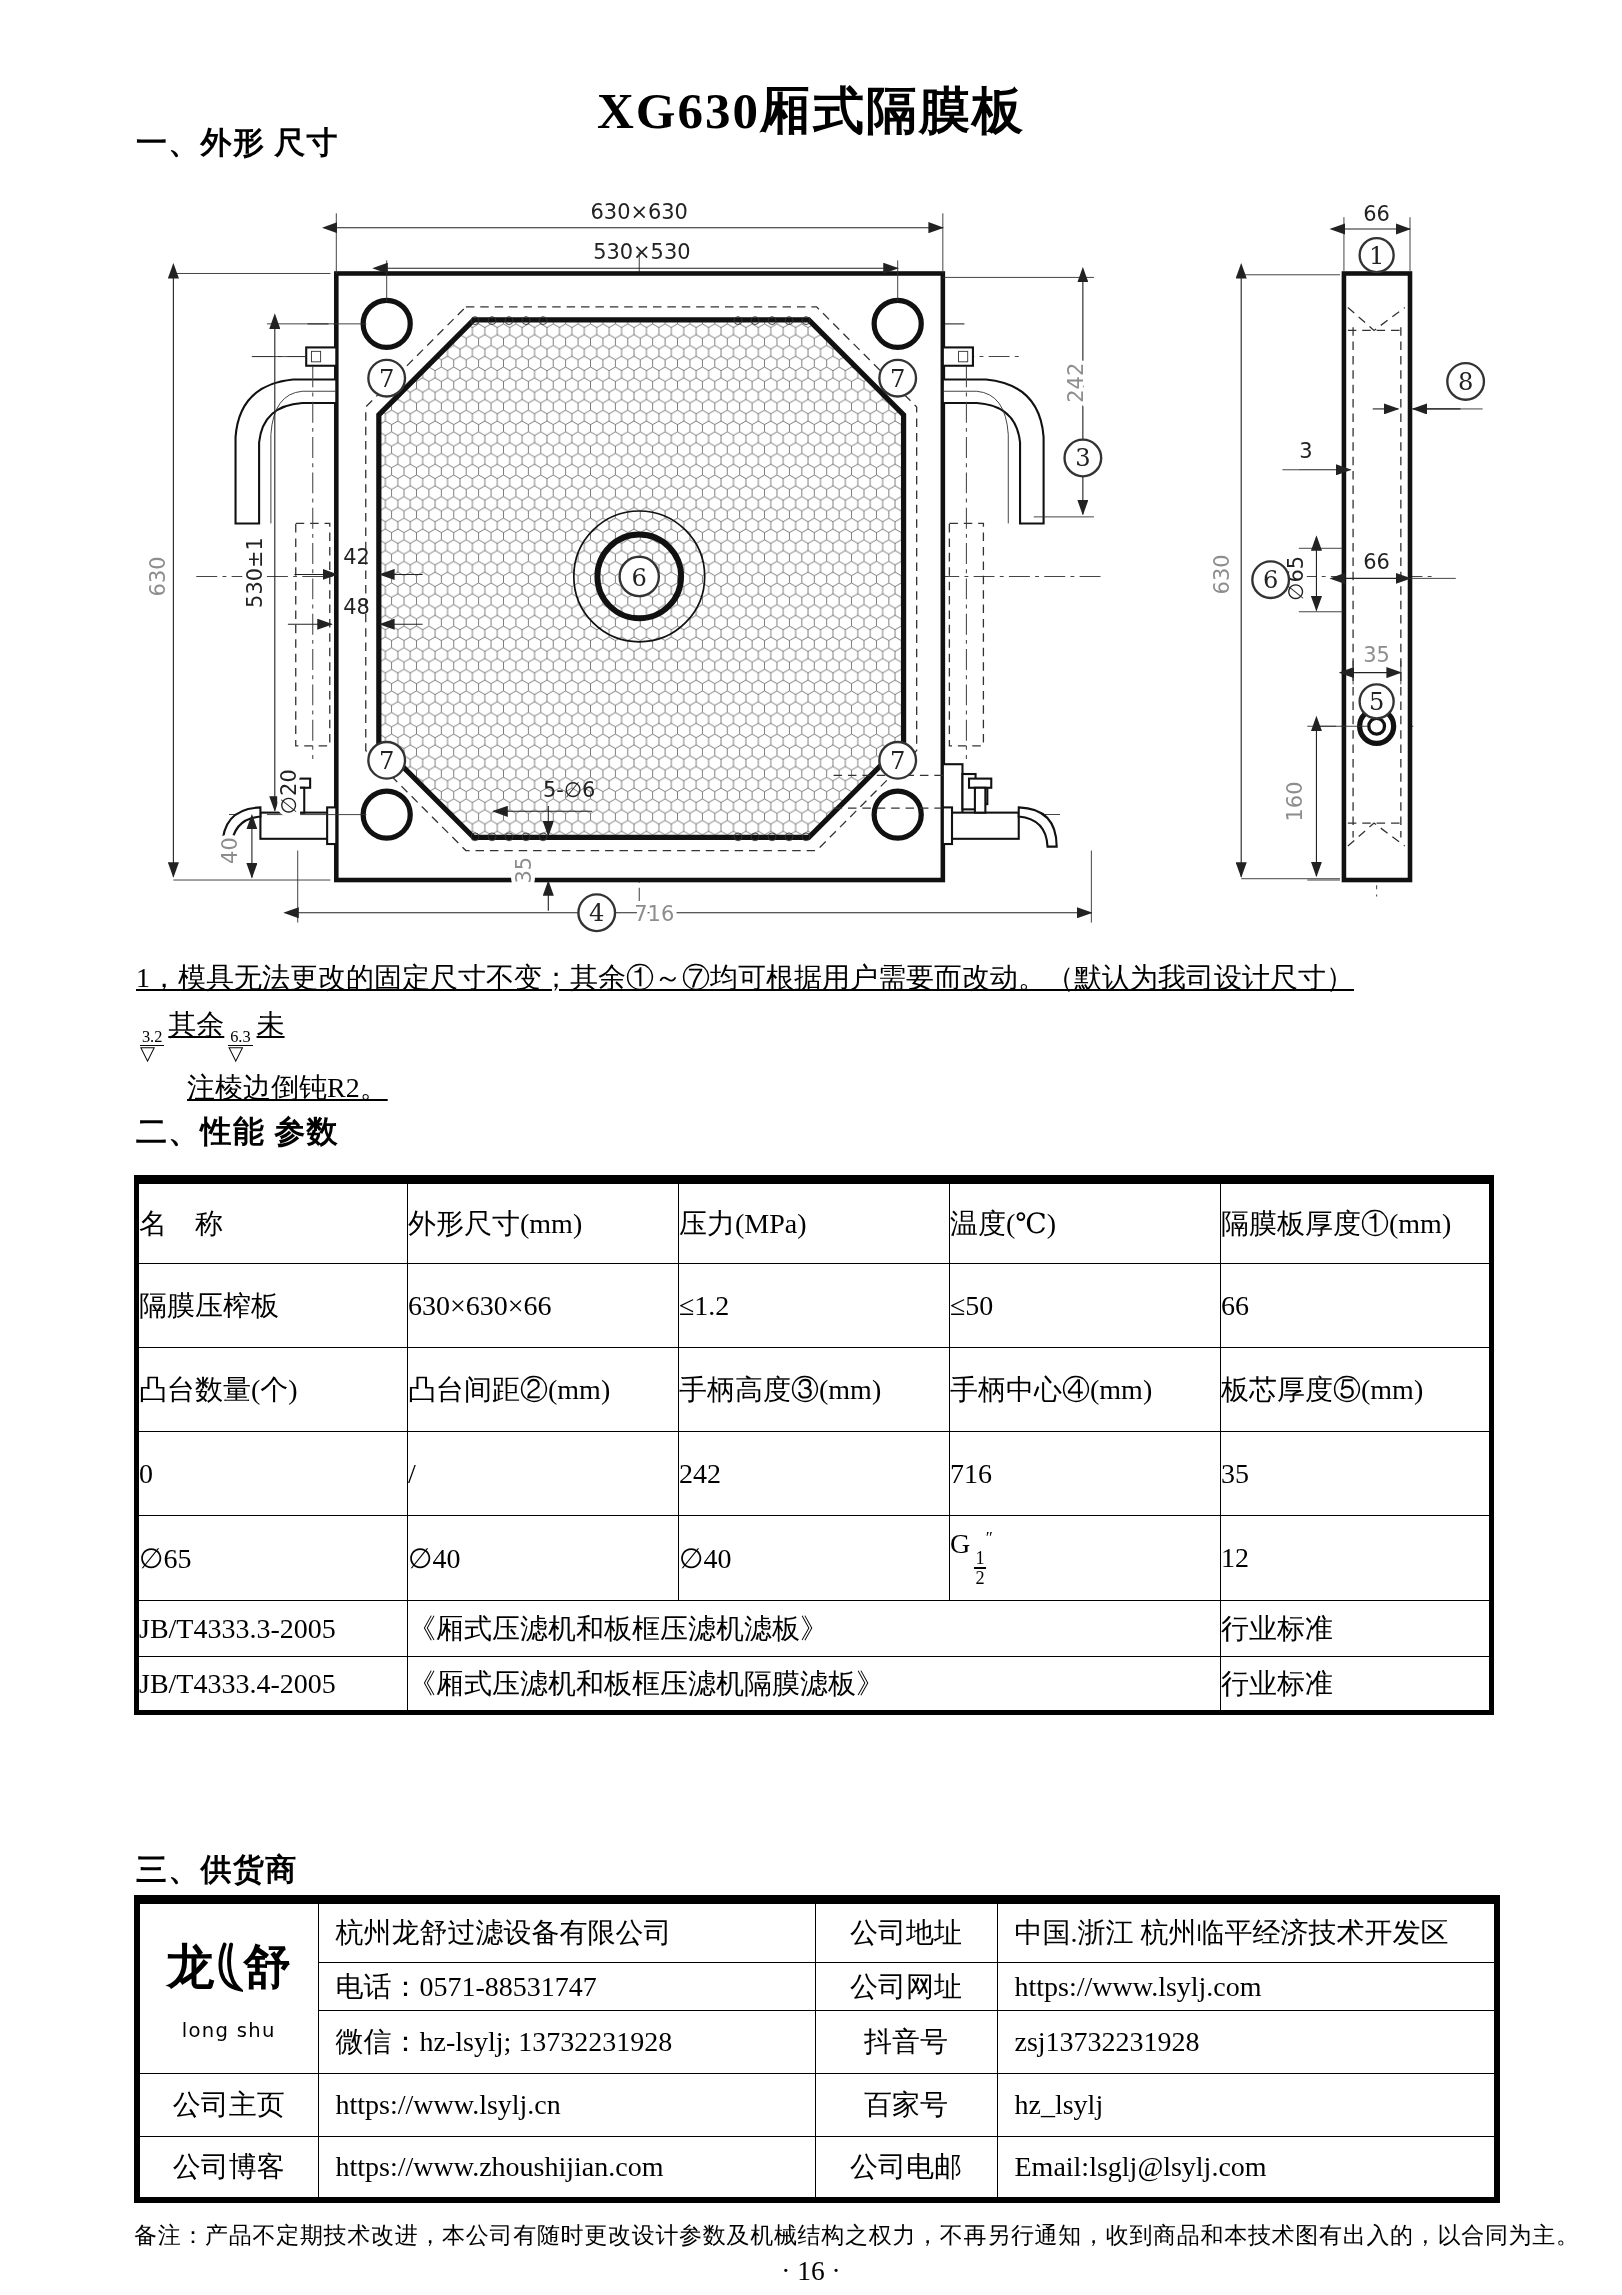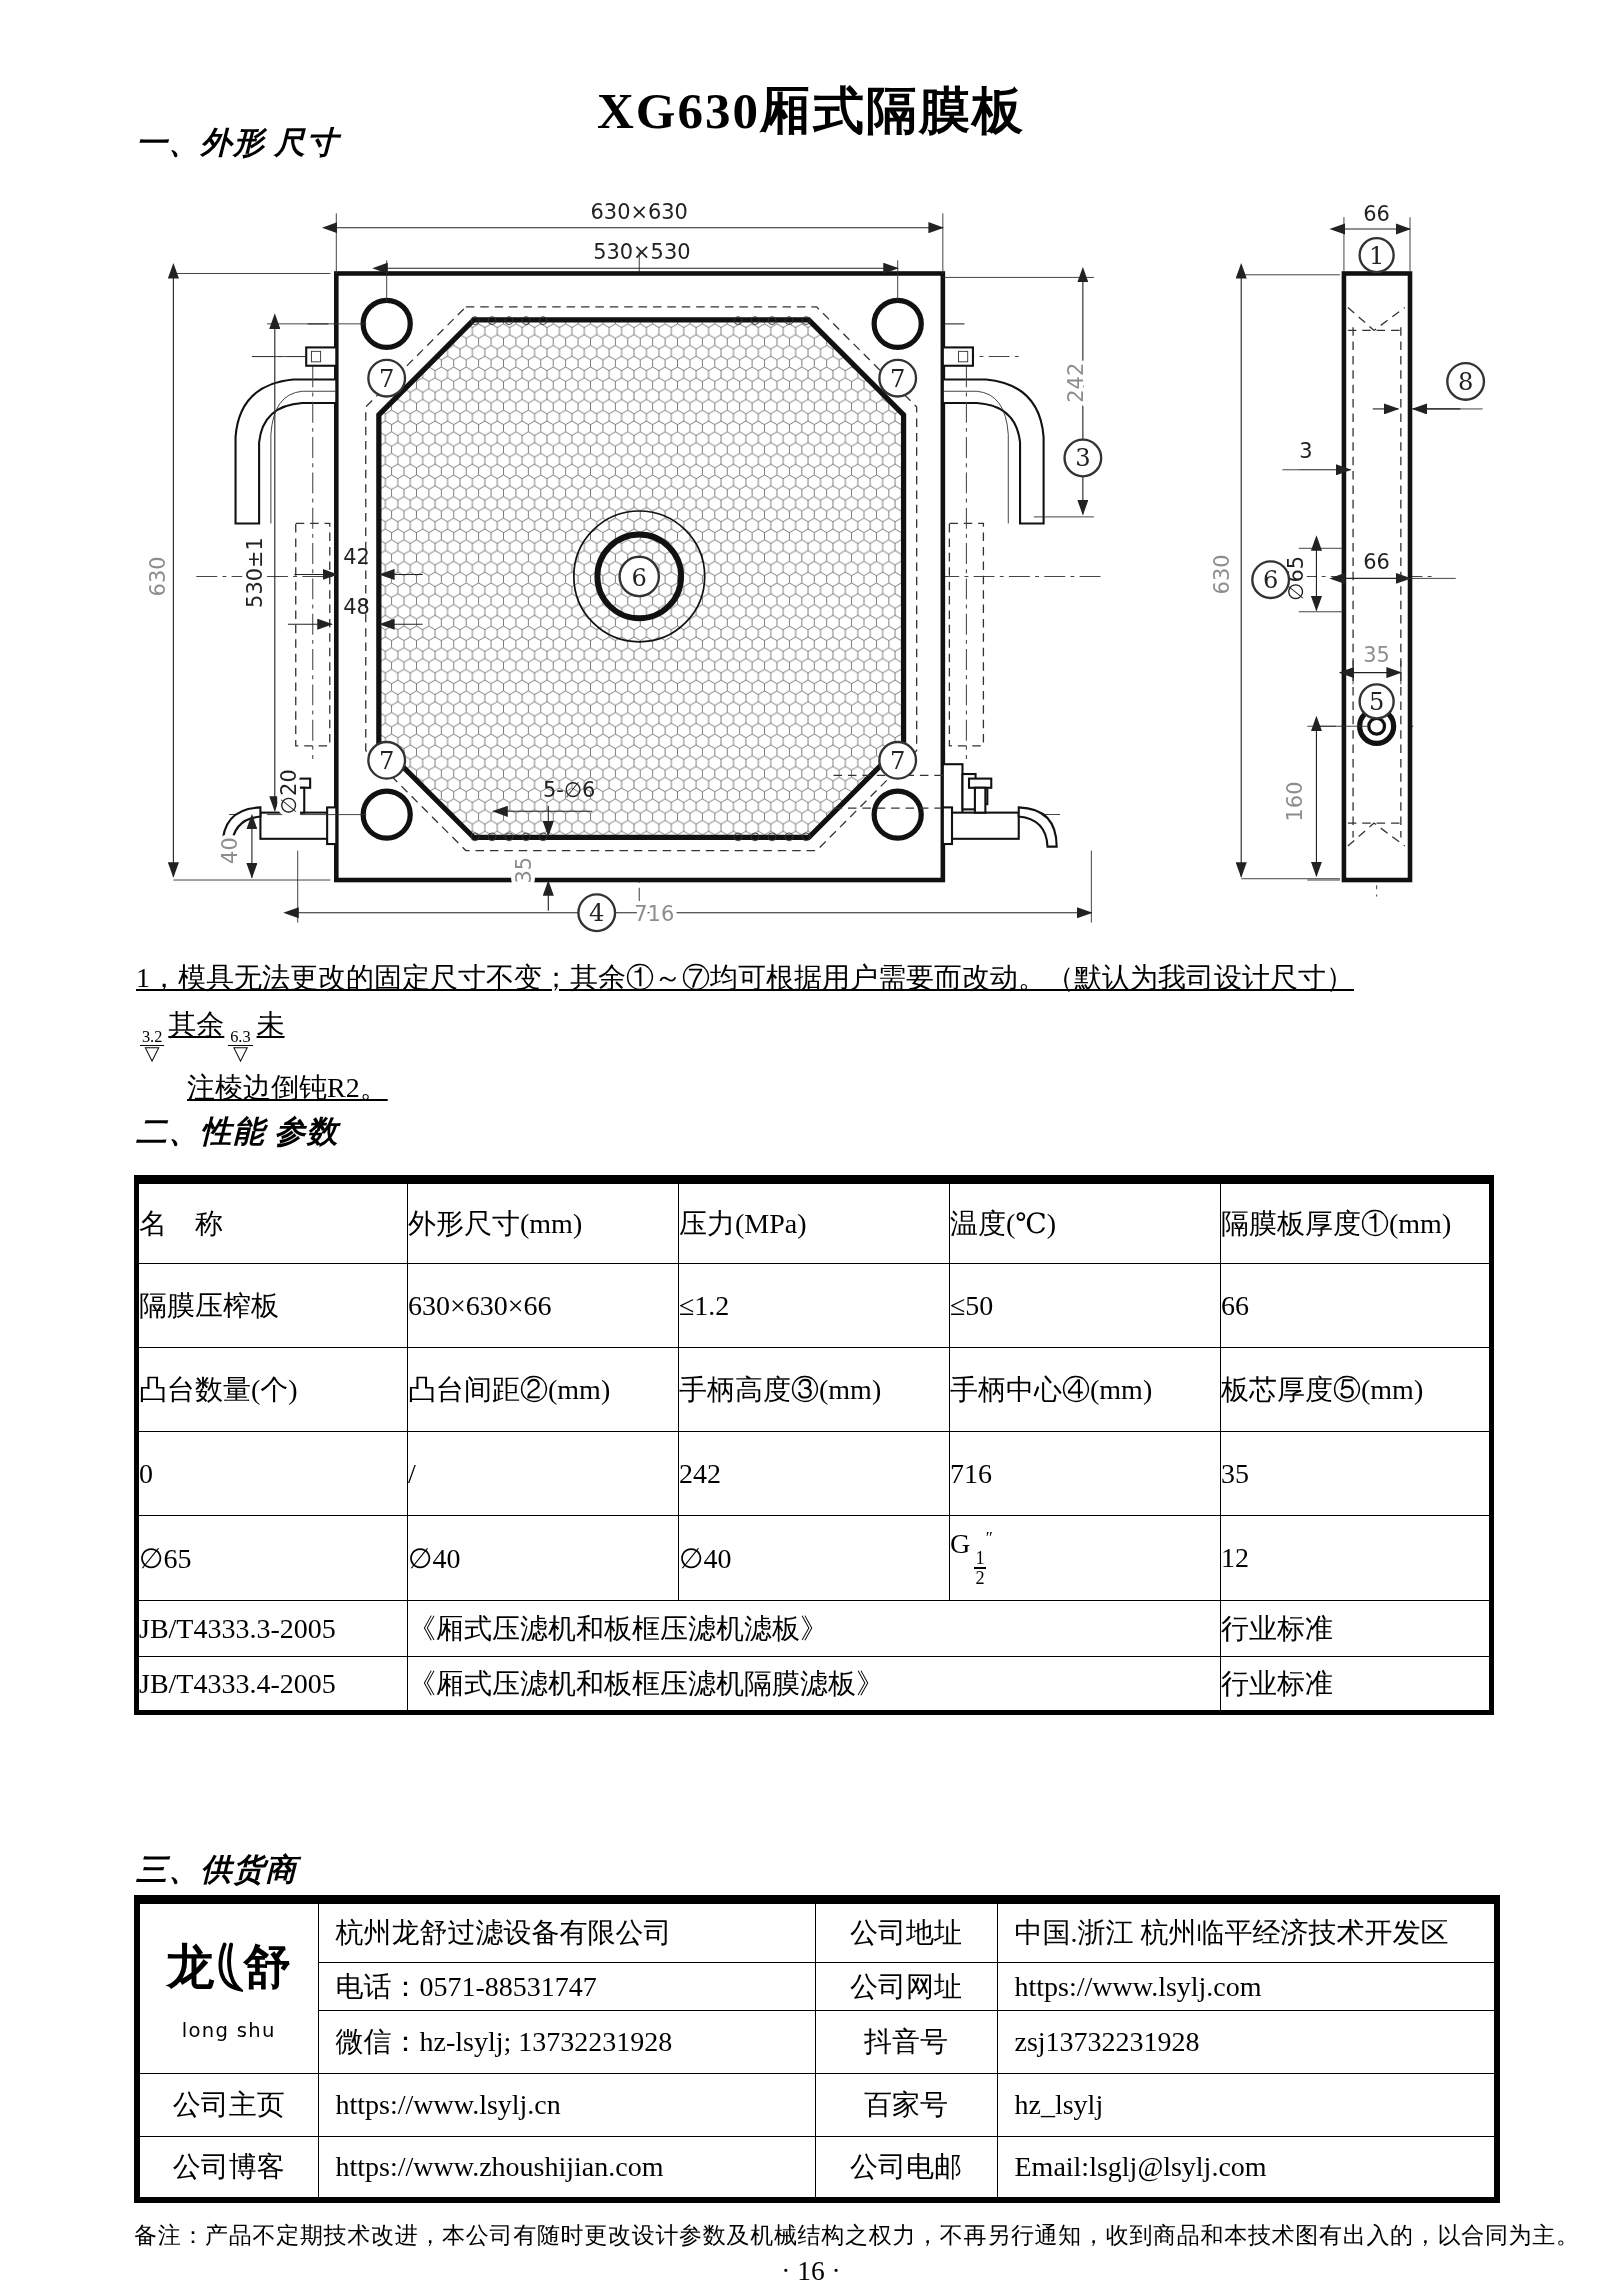--- a/index.html
+++ b/index.html
@@ -1,30 +1,30 @@
 <!DOCTYPE html>
 <html style="font-size:10.5px"><head>
 <meta charset="utf-8">
 <style>
   html,body{margin:0;padding:0;background:#888;}
   .page{position:relative;width:1622px;height:2295px;background:#fff;overflow:hidden;
         font-family:"Liberation Serif","DejaVu Serif",serif;color:#000;}
   .title{position:absolute;top:65px;left:0;width:100%;text-align:center;
          font-size:51px;font-weight:700;letter-spacing:2px;margin-top:12px;}
-  .h2{position:absolute;font-size:31px;font-weight:700;letter-spacing:1.3px;font-style:italic;}
+  .h2{position:absolute;font-size:31px;font-weight:700;letter-spacing:1.3px;}
   .h2-outline{left:136px;top:122px;}
   .h2-perf{left:136px;top:1111px;}
   .h2-supplier{left:136px;top:1849px;}
 
   .drawing{position:absolute;left:0;top:196px;width:1622px;height:753px;}
 
   .notes{position:absolute;left:136px;top:954px;width:1387px;font-size:28px;line-height:47px;}
   .note-line{white-space:nowrap;text-decoration:underline;}
   .note-indent{padding-left:51px;}
-  .rough{display:inline-flex;flex-direction:column;align-items:center;vertical-align:-7.9px;
+  .rough{display:inline-flex;flex-direction:column;vertical-align:-7.9px;
          line-height:1;margin:0 3.9px;}
   .rough i{font-style:normal;font-size:16.4px;border-bottom:1.3px solid #000;padding:0 2px;}
   .rough b{font-weight:400;font-size:19.6px;margin-top:-2px;}
 
   table{border-collapse:collapse;table-layout:fixed;background:#fff;}
   .perf-tbl{position:absolute;left:134px;top:1175px;width:1360px;
             border:5.9px solid #000;border-top:9.8px solid #000;}
   .perf-tbl td{border:1.3px solid #000;vertical-align:middle;
                font-size:28px;padding:0;overflow:hidden;}
   .std-top td{border-top:5.9px solid #000;}

